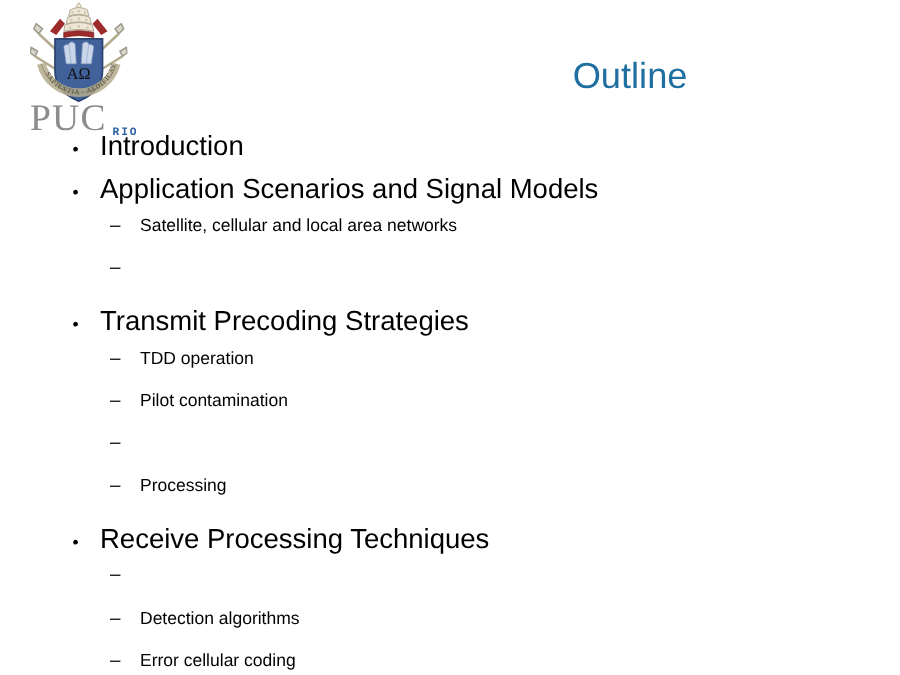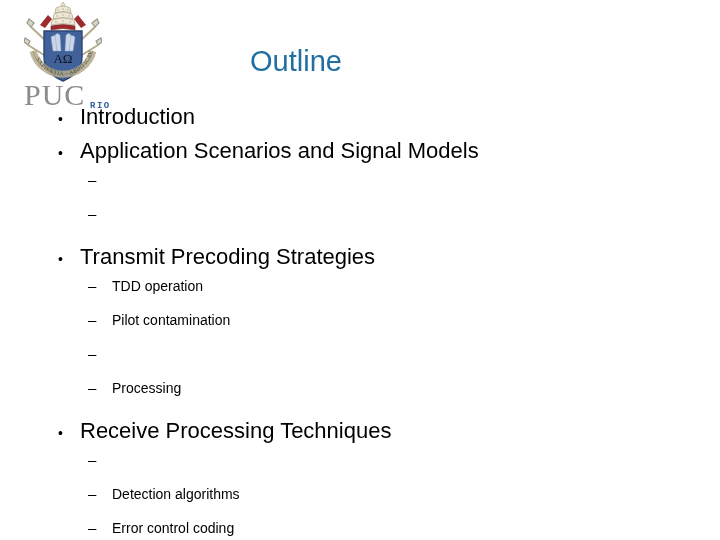--- a/index.html
+++ b/index.html
@@ -60,21 +60,21 @@
     line-height: 1;
     padding-left: 22px;
   }
 
   
   #slide-title {
     position: absolute;
     left: 250px;
     top: 46px;
     width: 300px;
-    text-align: left;
+    text-align: right;
     font-family: "Liberation Sans", sans-serif;
     font-size: 29px;
     color: #1f6fa0;
     line-height: 1.1;
     white-space: nowrap;
   }
 
   
   #body-list {
     position: absolute;
@@ -199,20 +199,21 @@
       <span class="btext">Introduction</span>
     </div>
     <div class="gap-sm"></div>
     <div class="bullet-row lvl1">
       <span class="marker">•</span>
       <span class="btext">Application Scenarios and Signal Models</span>
     </div>
     <div class="gap-sm"></div>
     <div class="bullet-row lvl2">
       <span class="marker">–</span>
+      <span class="btext">Satellite, cellular and local area networks</span>
     </div>
     <div class="gap-sm"></div>
     <div class="bullet-row lvl2">
       <span class="marker">–</span>
     </div>
     <div class="gap-md"></div>
     <div class="bullet-row lvl1">
       <span class="marker">•</span>
       <span class="btext">Transmit Precoding Strategies</span>
     </div>
@@ -245,15 +246,15 @@
       <span class="marker">–</span>
     </div>
     <div class="gap-sm"></div>
     <div class="bullet-row lvl2">
       <span class="marker">–</span>
       <span class="btext">Detection algorithms</span>
     </div>
     <div class="gap-sm"></div>
     <div class="bullet-row lvl2">
       <span class="marker">–</span>
-      <span class="btext">Error control coding</span>
+      <span class="btext">Error cellular coding</span>
     </div>
   </div>
 
 </body></html>

